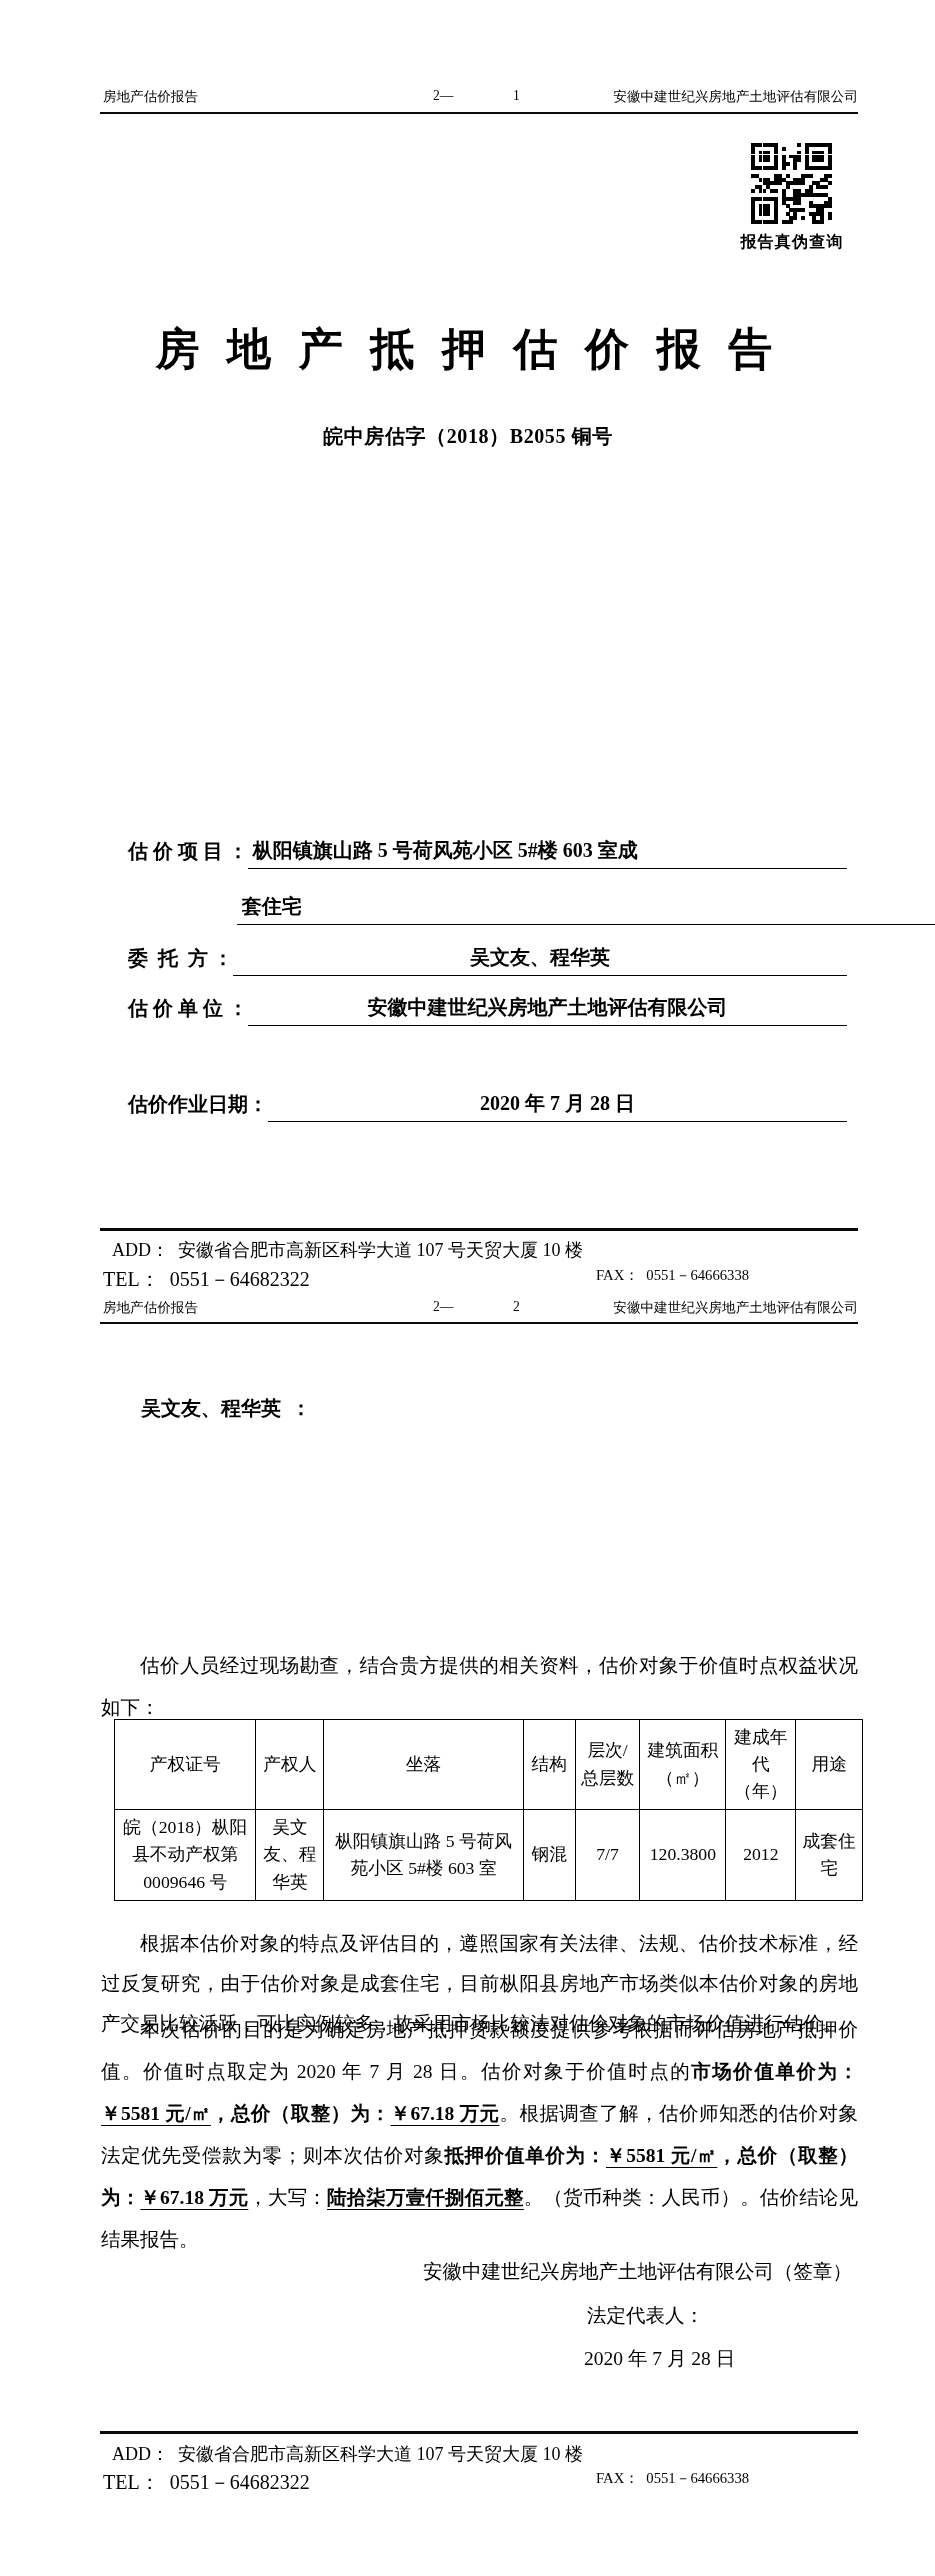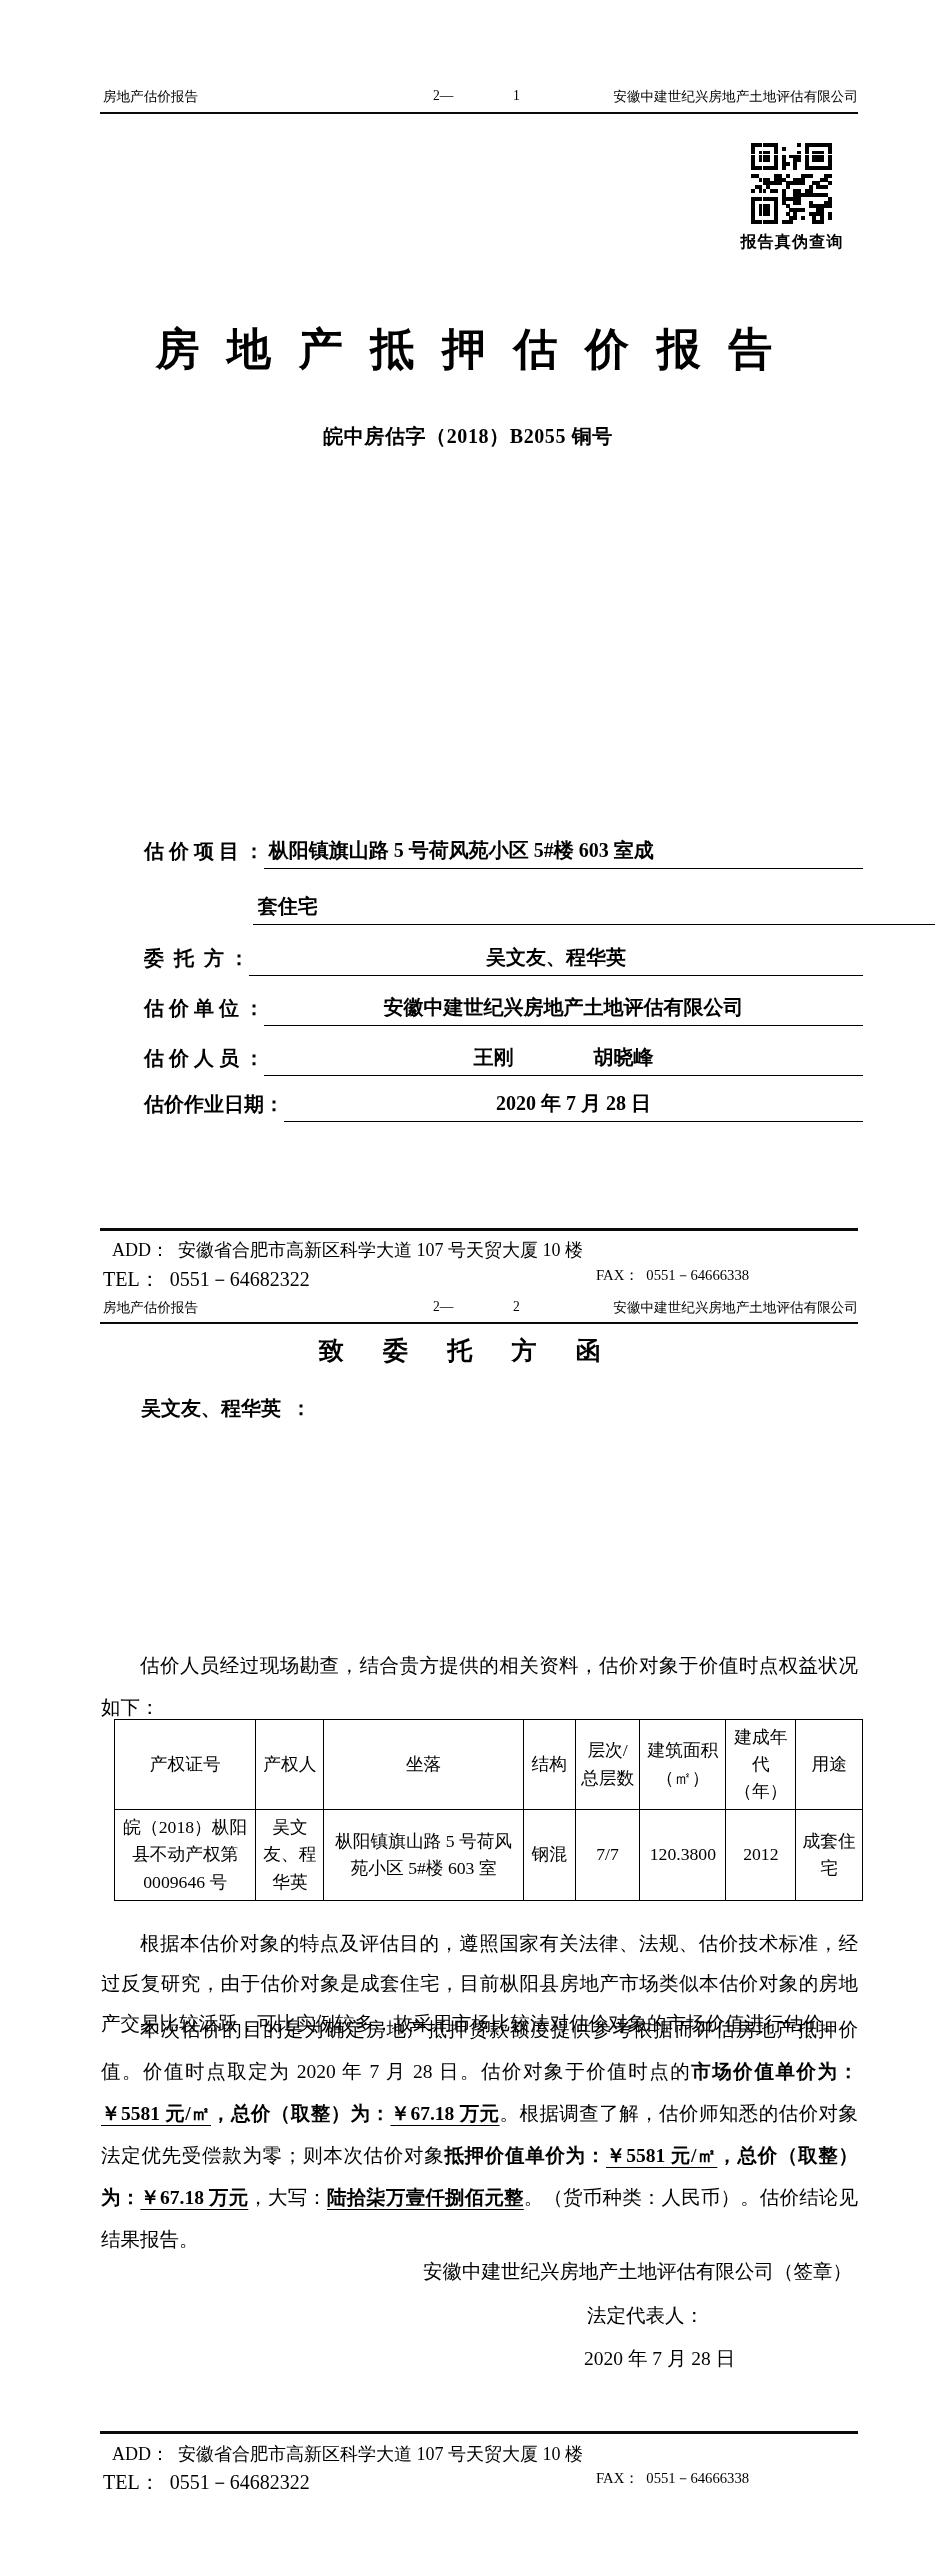--- a/index.html
+++ b/index.html
@@ -9,21 +9,21 @@
   .hdr{left:100px;width:758px;height:17.7px;font-size:13.6px;}
   .hdr .h-left{position:absolute;left:2.9px;top:0;}
   .hdr .h-mid1{position:absolute;left:333px;top:0;}
   .hdr .h-mid2{position:absolute;left:413px;top:0;}
   .hdr .h-right{position:absolute;right:0;top:0;}
   .rule{left:100px;width:758px;height:2.4px;background:#0a0a0a;}
   .qr-box{left:751px;top:143px;width:81px;height:81px;}
   .qr-cap{left:728px;top:232px;width:128px;text-align:center;font-size:16px;font-weight:bold;letter-spacing:1.2px;}
   .big-title{left:0;top:320px;width:936px;text-align:center;font-size:44px;font-weight:bold;letter-spacing:8.3px;}
   .doc-no{left:0;top:423px;width:936px;text-align:center;font-size:20px;font-weight:bold;letter-spacing:0.6px;}
-  .frow{left:144px;width:719px;display:flex;align-items:flex-end;font-size:20px;font-weight:bold;}
+  .frow{left:128px;width:719px;display:flex;align-items:flex-end;font-size:20px;font-weight:bold;}
   .frow .lab{flex:0 0 auto;white-space:pre;padding-bottom:3.5px;}
   .frow .val{flex:1 1 auto;border-bottom:1.8px solid #000;text-align:center;white-space:pre;padding-bottom:3.5px;}
   .frow .val.left{text-align:left;padding-left:4.7px;}
   .ftr-add{left:112px;font-size:18px;white-space:pre;}
   .ftr-tel{left:103px;font-size:20px;white-space:pre;}
   .ftr-fax{left:596px;font-size:14.7px;white-space:pre;}
   .letter-title{left:0;width:936px;text-align:center;font-size:25px;font-weight:bold;letter-spacing:16.5px;}
   .salut{left:103px;font-size:20px;font-weight:bold;white-space:pre;margin-left:38px;}
   .para{left:101px;width:757px;font-size:19.5px;line-height:42px;text-align:justify;text-indent:39px;}
   .b{font-weight:bold;}
@@ -282,43 +282,38 @@
     <span class="val left">套住宅</span>
   </div>
   <div class="abs frow" style="top:944px;">
     <span class="lab">委  托  方 ：</span>
     <span class="val">吴文友、程华英</span>
   </div>
   <div class="abs frow" style="top:994px;">
     <span class="lab">估 价 单 位 ：</span>
     <span class="val">安徽中建世纪兴房地产土地评估有限公司</span>
   </div>
-  <div class="abs frow" style="top:1044px;">
-    <span class="lab">估 价 人 员 ：</span>
-    <span class="val">王刚　　　　胡晓峰</span>
-  </div>
   <div class="abs frow" style="top:1090px;">
     <span class="lab">估价作业日期：</span>
     <span class="val">2020 年 7 月 28 日</span>
   </div>
 
   <div class="abs rule" style="top:1228px;height:2.9px;"></div>
   <div class="abs ftr-add" style="top:1238px;">ADD：  安徽省合肥市高新区科学大道 107 号天贸大厦 10 楼</div>
   <div class="abs ftr-tel" style="top:1266px;">TEL：  0551－64682322</div>
   <div class="abs ftr-fax" style="top:1266px;">FAX：  0551－64666338</div>
 
   <div class="abs hdr" style="top:1299px;">
     <span class="h-left">房地产估价报告</span>
     <span class="h-mid1">2—</span>
     <span class="h-mid2">2</span>
     <span class="h-right">安徽中建世纪兴房地产土地评估有限公司</span>
   </div>
   <div class="abs rule" style="top:1322px;"></div>
 
-  <div class="abs letter-title" style="top:1334px;">致 委 托 方 函</div>
   <div class="abs salut" style="top:1395px;">吴文友、程华英  ：</div>
 
 
   <div class="abs para" style="top:1645px;">
     <span>估价人员经过现场勘查，结合贵方提供的相关资料，估价对象于价值时点权益状况如下：</span>
   </div>
 
   <table class="abs vtab" style="top:1719px;">
     <colgroup>
       <col style="width:142px">

